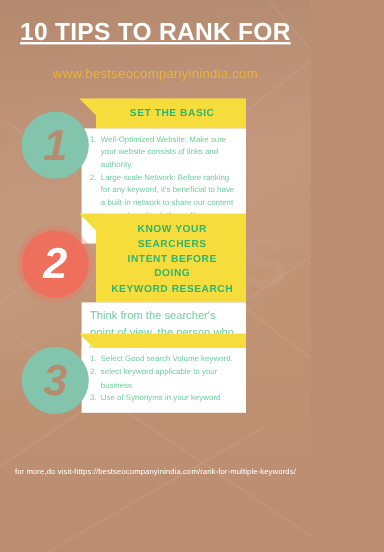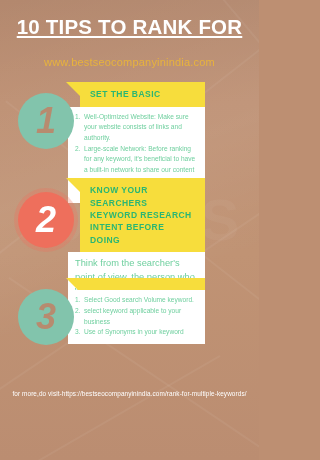--- a/index.html
+++ b/index.html
@@ -115,20 +115,21 @@
     left: 66px;
     right: 54px;
     top: 0;
     z-index: 2;
   }
 
   .ribbon {
     position: relative;
     background: #f7dd3c;
     padding: 6px 8px 6px 10px;
+    text-align: center;
     margin-left: 14px;
   }
   .ribbon::before {
     content: "";
     position: absolute;
     left: -14px;
     top: 0;
     width: 0;
     height: 0;
     border-top: 0 solid transparent;
@@ -230,22 +231,22 @@
           </ol>
         </div>
       </div>
     </div>
 
     <div class="step step-2">
       <div class="badge coral">2</div>
       <div class="panel">
         <div class="ribbon">
           <div class="ribbon-text">KNOW YOUR SEARCHERS</div>
+          <div class="ribbon-text">INTENT BEFORE DOING</div>
           <div class="ribbon-text">KEYWORD RESEARCH</div>
-          <div class="ribbon-text">INTENT BEFORE DOING</div>
         </div>
         <div class="card">
           <p>Think from the searcher's point of view, the person who will make a search query on your website.</p>
         </div>
       </div>
     </div>
 
     <div class="step step-3">
       <div class="badge green">3</div>
       <div class="panel">

